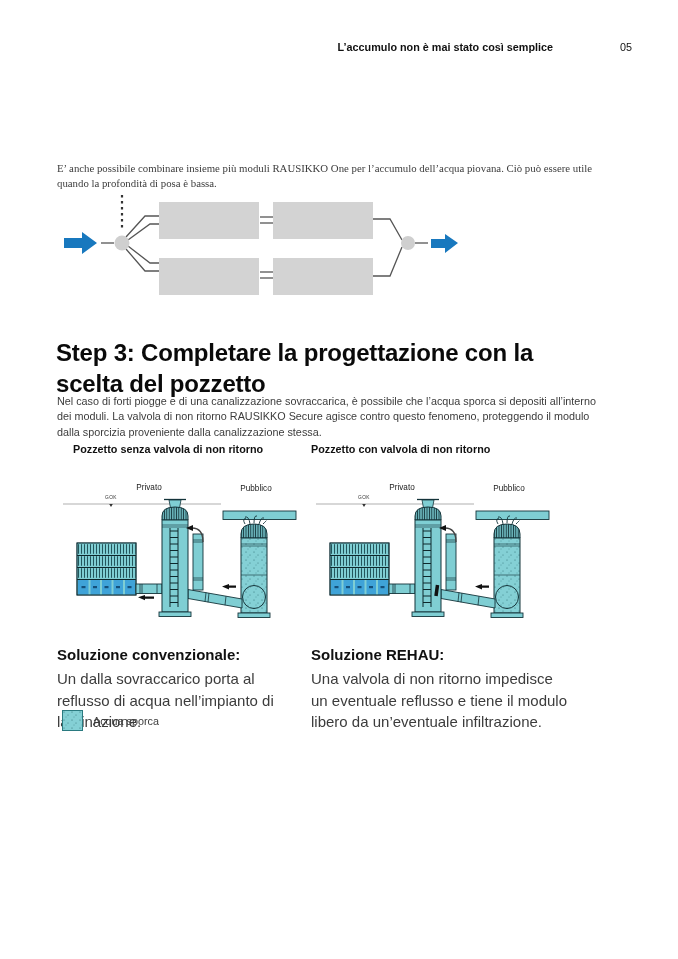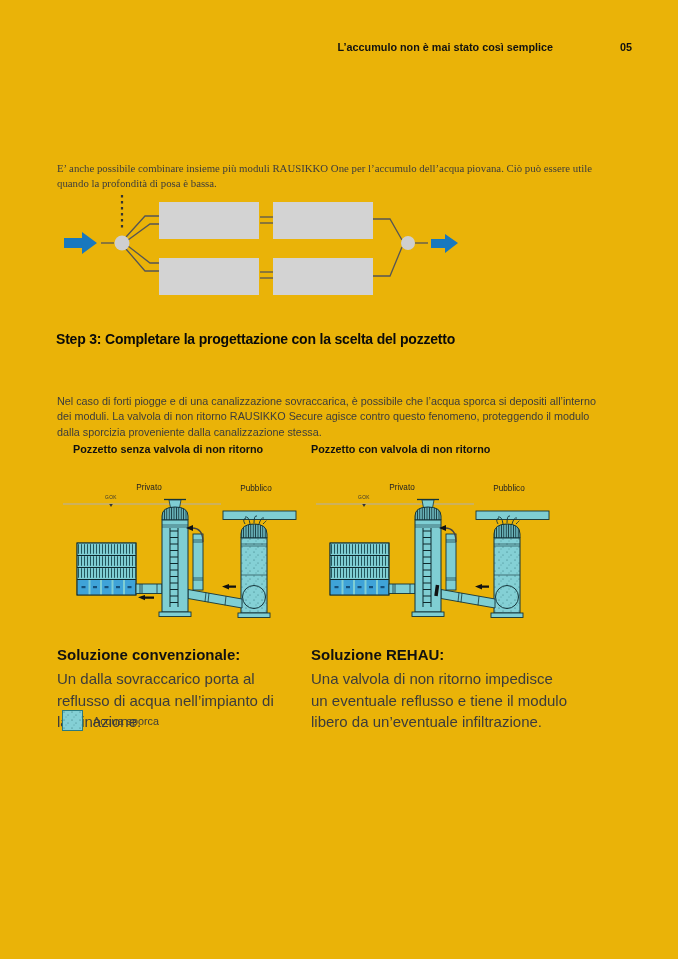--- a/index.html
+++ b/index.html
@@ -1,25 +1,25 @@
 <!DOCTYPE html>
 <html><head>
 <meta charset="utf-8">
 <style>
   html,body{margin:0;padding:0;background:#e8e8e8;}
   .page{
-    position:relative;width:678px;height:959px;background:#eab308;
+    position:relative;width:678px;height:959px;background:#ffffff;
     margin:0 auto;overflow:hidden;
     font-family:"Liberation Sans",sans-serif;color:#1a1a1a;
   }
   .hdr-title{position:absolute;top:41px;right:125px;font-size:10.8px;font-weight:bold;color:#111;}
-  .hdr-page{position:absolute;top:41px;left:620px;font-size:10.8px;font-weight:bold;color:#111;}
+  .hdr-page{position:absolute;top:41px;left:620px;font-size:10.8px;font-weight:normal;color:#111;}
   .intro{position:absolute;top:150px;left:57px;width:548px;font-size:10.8px;line-height:1.45;color:#3c3c3c;font-family:Liberation Serif, serif;}
   .top-schematic{position:absolute;top:192px;left:57px;}
-  .heading{position:absolute;top:322px;left:56px;width:540px;font-size:14px;line-height:1.28;font-weight:bold;color:#0a0a0a;letter-spacing:-0.2px;}
+  .heading{position:absolute;top:322px;left:56px;width:540px;font-size:24px;line-height:1.28;font-weight:bold;color:#0a0a0a;letter-spacing:-0.2px;}
   .body-par{position:absolute;top:383px;left:57px;width:548px;font-size:10.8px;line-height:1.45;color:#3c3c3c;}
   .subhead{position:absolute;top:443px;font-size:10.8px;font-weight:bold;color:#111;}
   .subhead.left{left:73px;}
   .subhead.right{left:311px;}
   .diagram{position:absolute;top:478px;}
   .diagram.left{left:60px;}
   .diagram.right{left:313px;}
   .solution{position:absolute;top:644px;font-size:15px;line-height:1.45;color:#3c3c3c;}
   .solution.left{left:57px;width:252px;}
   .solution.right{left:311px;width:258px;}

